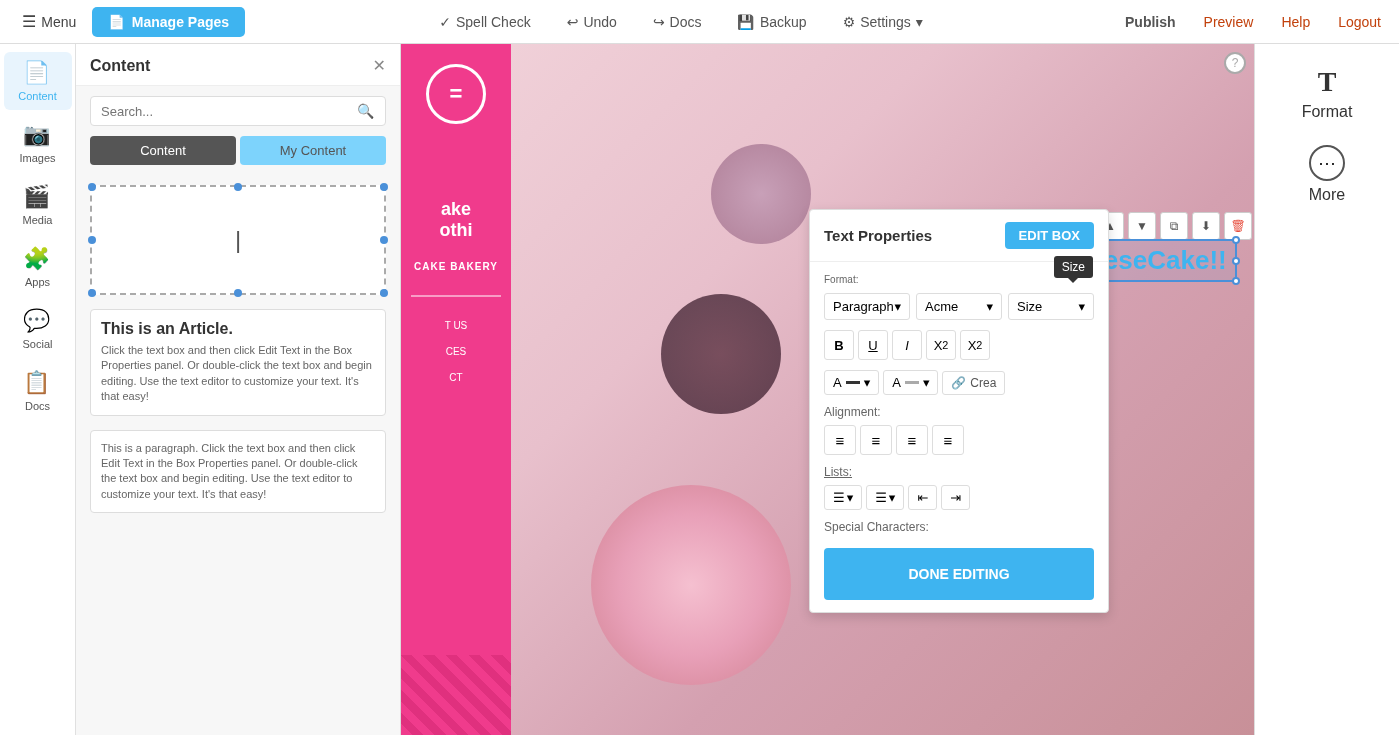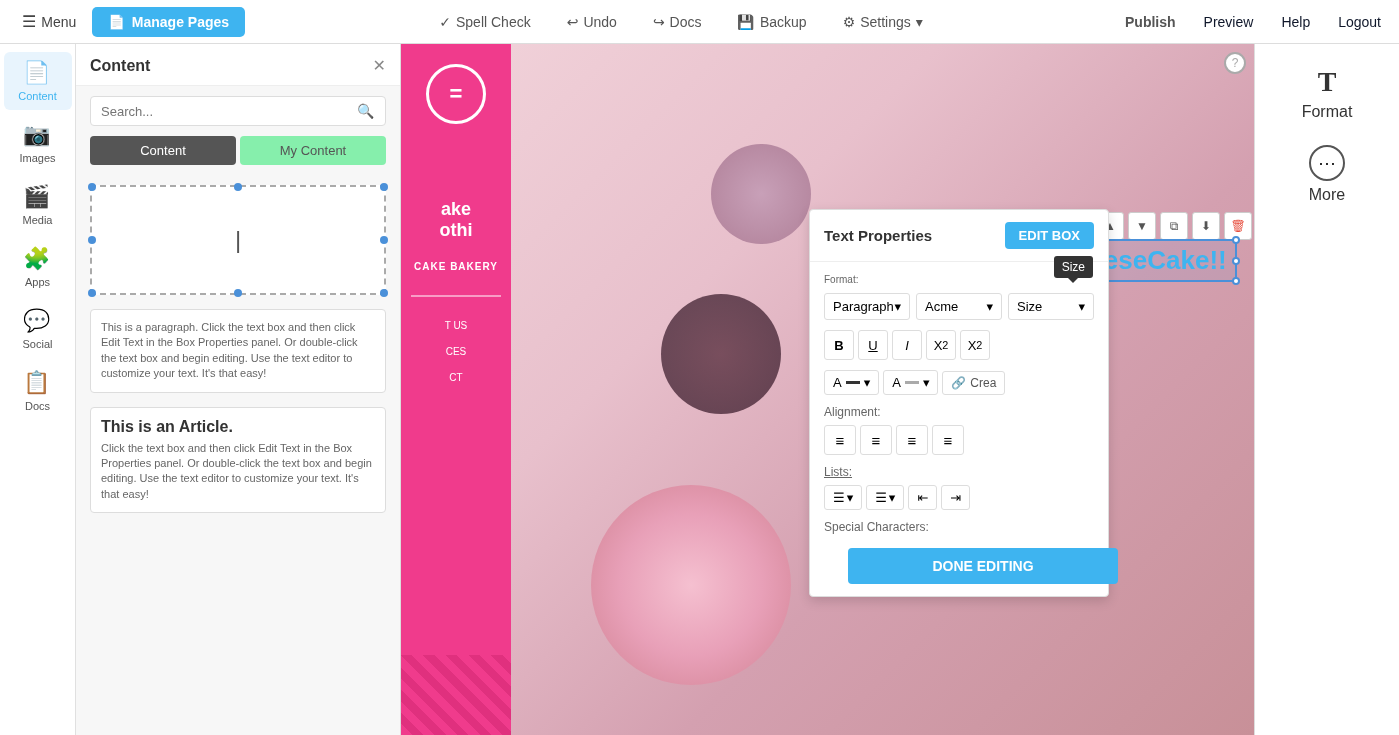--- a/index.html
+++ b/index.html
@@ -45,21 +45,21 @@
     .nav-item {
       display: flex; align-items: center; gap: 5px;
       font-size: 14px; color: #555;
       cursor: pointer; padding: 5px 8px;
       border: none; background: none;
     }
     .nav-right {
       display: flex; align-items: center; gap: 12px;
     }
     .nav-right-btn {
-      font-size: 14px; color: #0f172a;
+      font-size: 14px; color: #c2410c;
       cursor: pointer; border: none; background: none;
       padding: 5px 8px;
     }
     .publish-btn {
       font-size: 14px; color: #555; font-weight: 600;
       cursor: pointer; border: none; background: none; padding: 5px 8px;
     }
 
     
     .main-area {
@@ -127,21 +127,21 @@
     .panel-tabs {
       display: flex; margin: 0 14px 10px;
       gap: 4px;
     }
     .panel-tab {
       flex: 1; padding: 7px 10px;
       border: none; cursor: pointer;
       font-size: 13px; border-radius: 4px;
     }
     .panel-tab.active { background: #555; color: #fff; }
-    .panel-tab.inactive { background: #86efac; color: #555; }
+    .panel-tab.inactive { background: #7dd3fc; color: #555; }
     .panel-content { flex: 1; overflow-y: auto; padding: 10px 14px; }
 
     
     .content-item-box {
       background: #fff;
       border: 1px solid #ddd;
       border-radius: 4px;
       margin-bottom: 14px;
       padding: 10px;
       cursor: pointer;
@@ -348,26 +348,25 @@
     .lists-label { font-size: 12px; color: #666; margin-bottom: 6px; text-decoration: underline; }
     .lists-row { display: flex; gap: 4px; margin-bottom: 10px; }
     .list-btn {
       display: flex; align-items: center; gap: 2px;
       border: 1px solid #ddd; border-radius: 3px;
       background: #fff; cursor: pointer;
       padding: 4px 8px; font-size: 13px;
     }
     .special-label { font-size: 12px; color: #666; margin-bottom: 8px; }
     .done-btn {
-      width: 100%; padding: 10px;
+      width: 100%; padding: 18px;
       background: #3eb4f0; color: #fff;
       border: none; border-radius: 4px;
       font-size: 14px; font-weight: bold; cursor: pointer;
       margin-top: 6px;
-      margin-left: 24px;
     }
 
     
     .size-dropdown {
       position: absolute;
       top: 55px;
       right: 14px;
       width: 90px;
       background: #fff;
       border: 1px solid #ddd;
@@ -540,26 +539,26 @@
         <div class="anchor-dot anchor-tc"></div>
         <div class="anchor-dot anchor-tr"></div>
         <div class="anchor-dot anchor-ml"></div>
         <div class="anchor-dot anchor-mr"></div>
         <div class="anchor-dot anchor-bl"></div>
         <div class="anchor-dot anchor-bc"></div>
         <div class="anchor-dot anchor-br"></div>
       </div>
 
       <div class="content-item-box">
-        <p class="para-text">This is a paragraph. Click the text box and then click Edit Text in the Box Properties panel. Or double-click the text box and begin editing. Use the text editor to customize your text. It's that easy!</p>
-      </div>
-
-      <div class="content-item-box">
         <div class="article-title">This is an Article.</div>
         <p class="para-text">Click the text box and then click Edit Text in the Box Properties panel. Or double-click the text box and begin editing. Use the text editor to customize your text. It's that easy!</p>
+      </div>
+
+      <div class="content-item-box">
+        <p class="para-text">This is a paragraph. Click the text box and then click Edit Text in the Box Properties panel. Or double-click the text box and begin editing. Use the text editor to customize your text. It's that easy!</p>
       </div>
     </div>
   </div>
 
   <div class="canvas-area">
 
     <div class="canvas-pink-side">
       <div class="canvas-menu-bar">
         <div class="logo-circle">=</div>
         <div style="color:#fff; font-size:18px; font-weight:900; text-align:center; margin-top:60px;">ake<br>othi</div>

